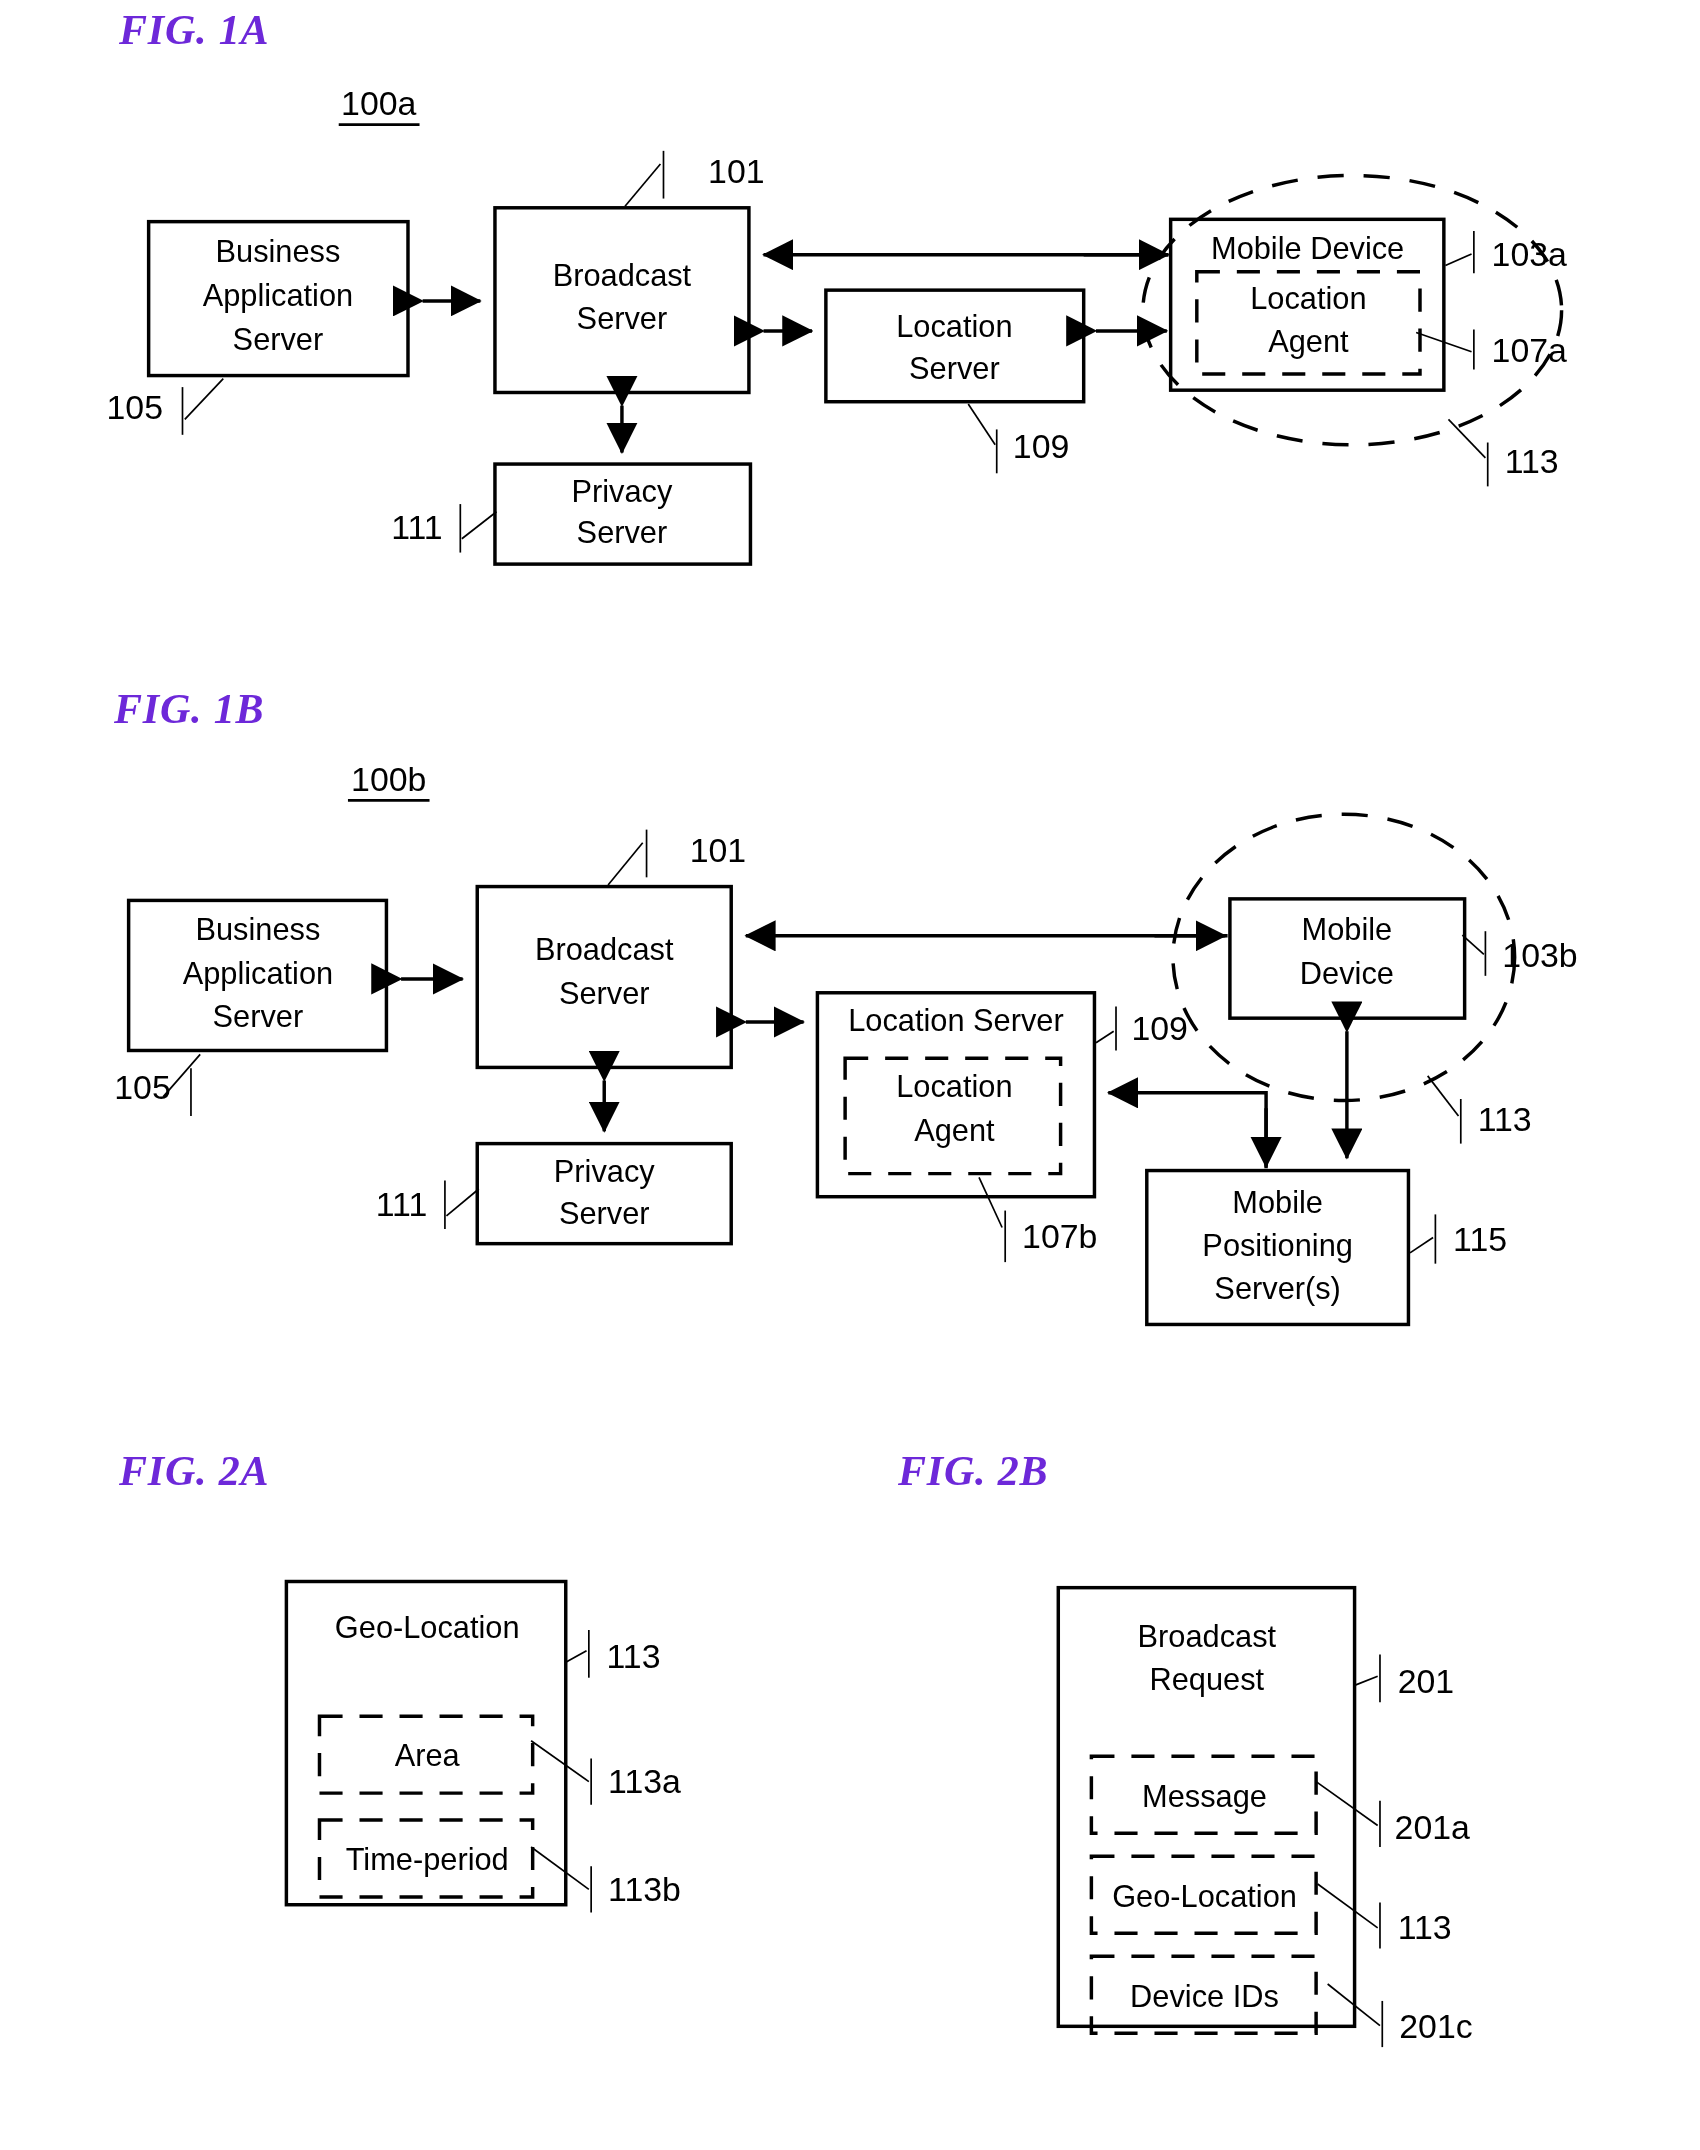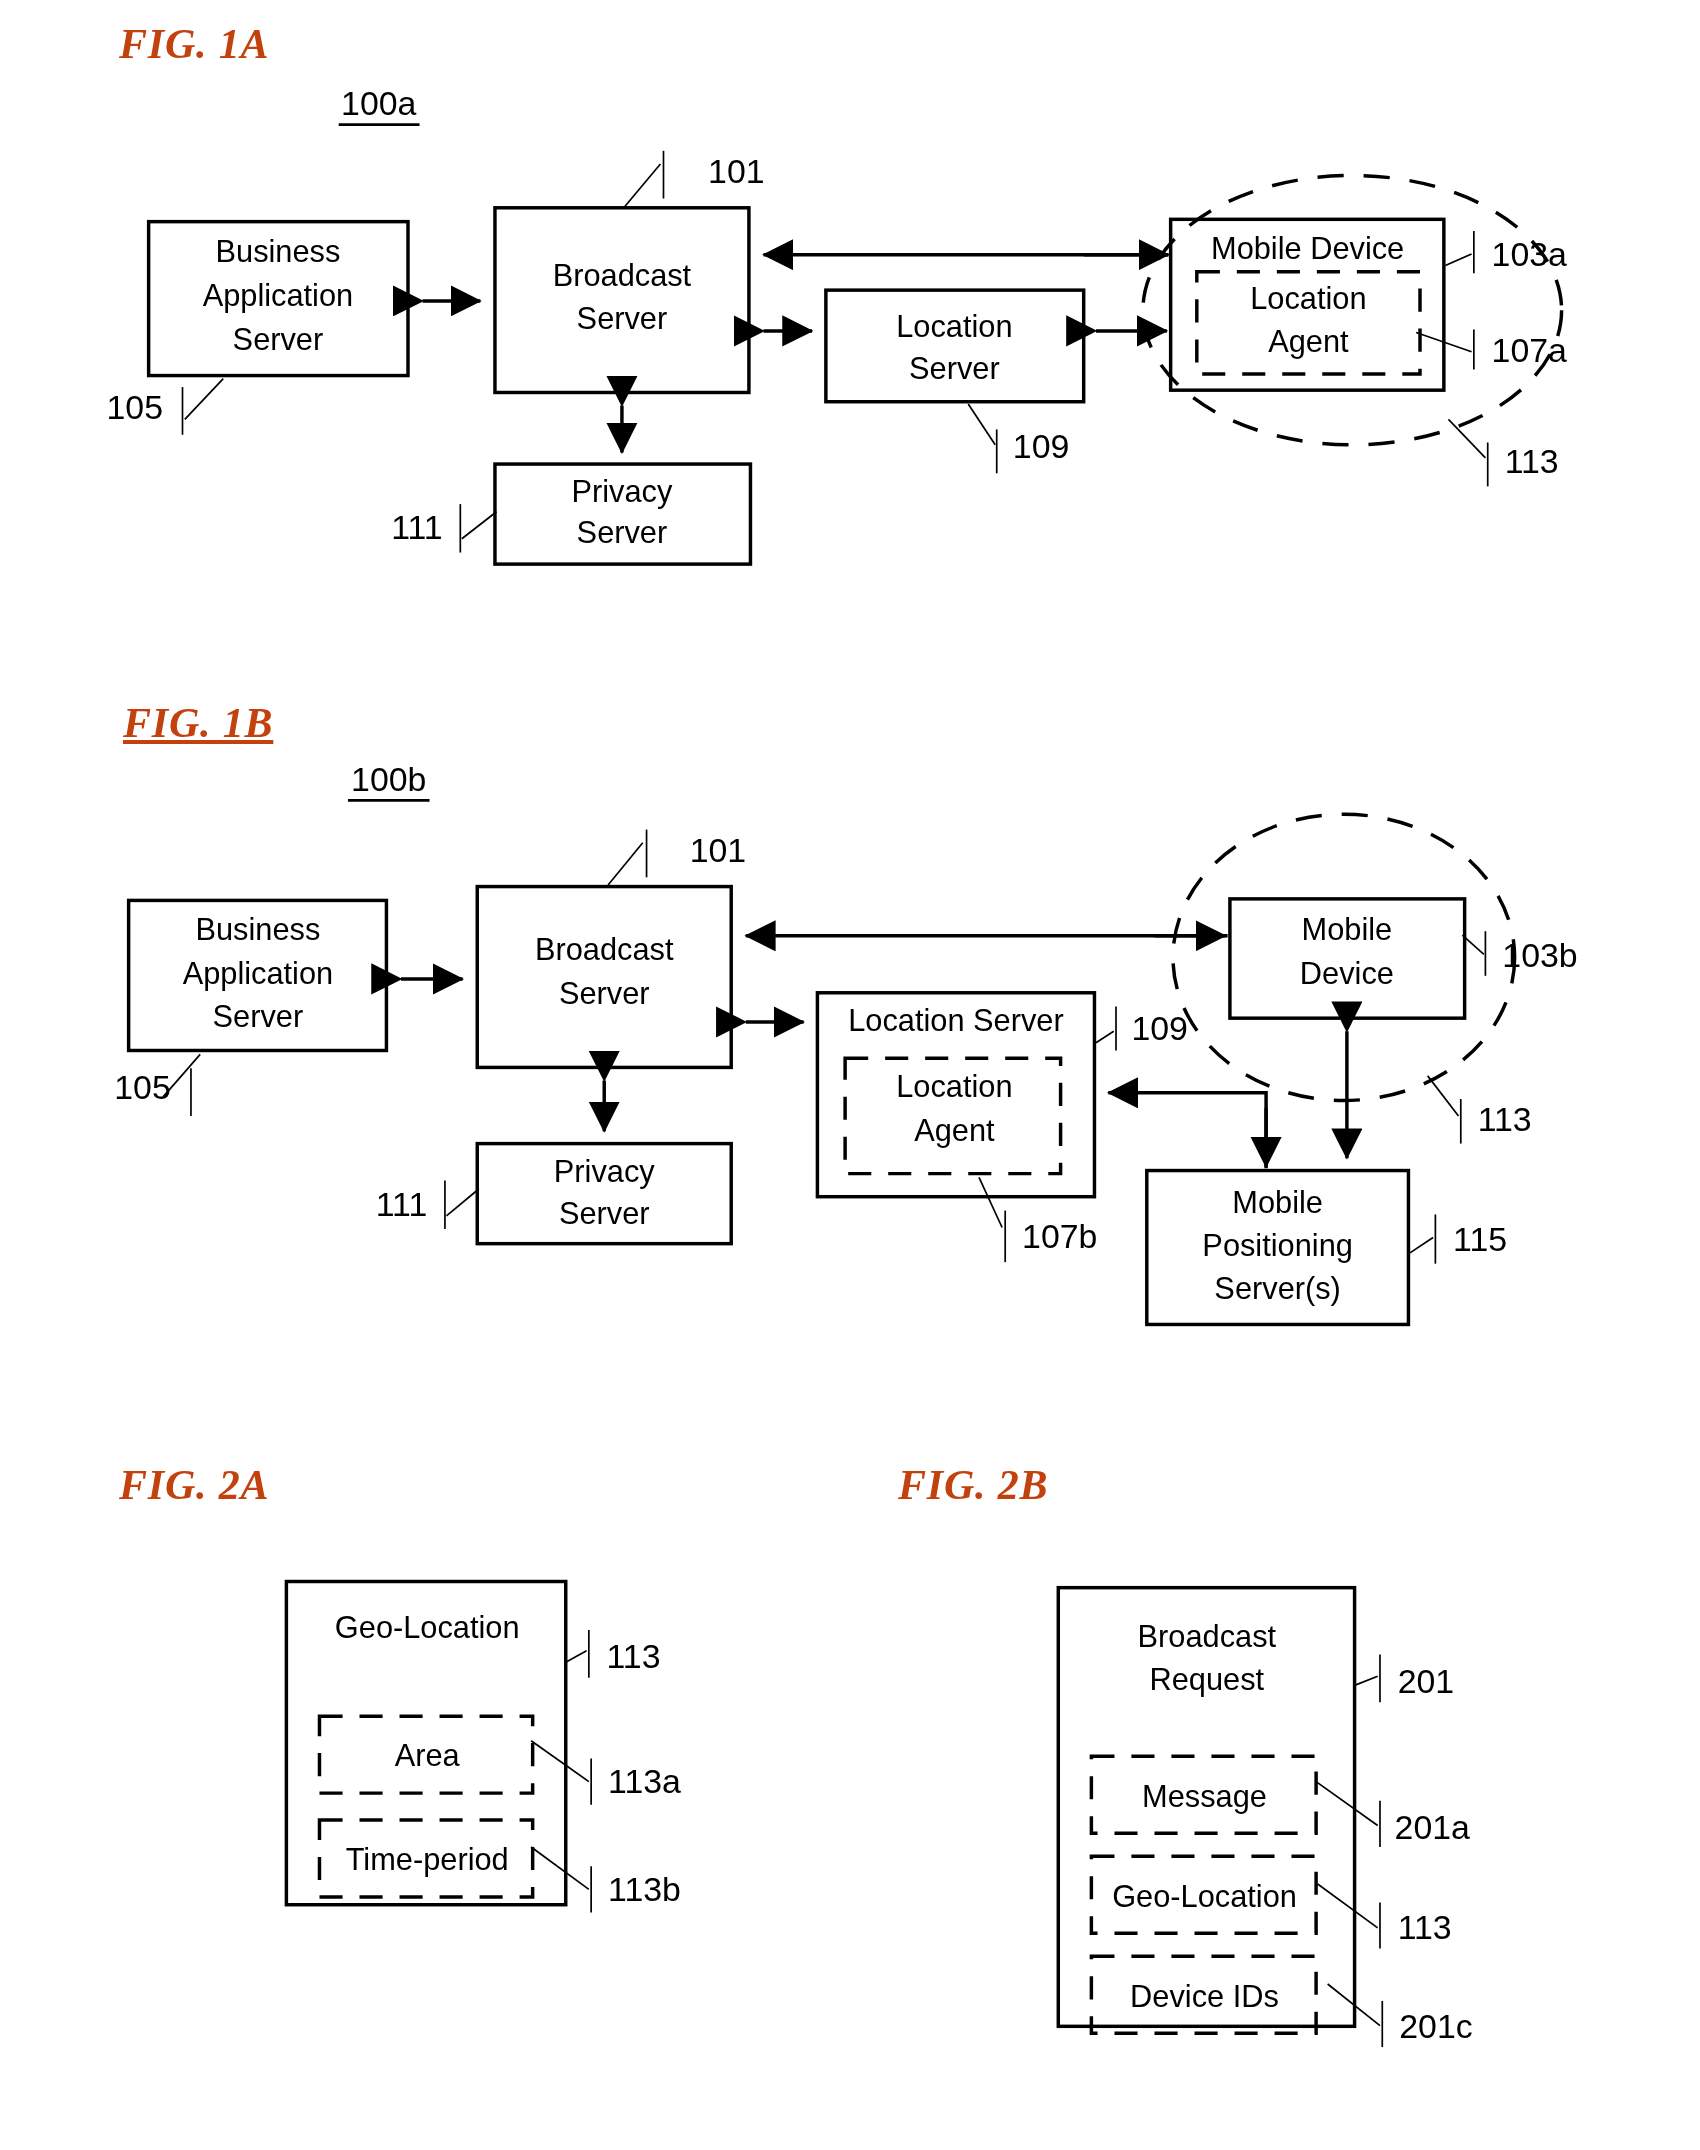--- a/index.html
+++ b/index.html
@@ -15,23 +15,22 @@
     font-family: "Liberation Sans", sans-serif;
     overflow: hidden;
   }
   .fig-title {
     position: absolute;
     font-family: "Liberation Serif", serif;
     font-style: italic;
     font-weight: bold;
     font-size: 42px;
     letter-spacing: 0.8px;
-    color: #c2410c;
+    color: #6d28d9;
     white-space: nowrap;
-    margin-top: 14px;
   }
   svg.diagram {
     position: absolute;
     left: 0;
     top: 0;
     width: 1701px;
     height: 2151px;
     pointer-events: none;
   }
   svg.diagram text {
@@ -77,21 +76,21 @@
     stroke: #000;
     stroke-width: 3.5;
   }
 </style>
 </head>
 <body>
 
 <div id="page">
 
   <div class="fig-title" style="left:119px; top:6.2px;">FIG. 1A</div>
-  <div class="fig-title" style="left:123px; top:685px;text-decoration:underline;">FIG. 1B</div>
+  <div class="fig-title" style="left:114px; top:685px;">FIG. 1B</div>
   <div class="fig-title" style="left:119px; top:1447px;font-family:Liberation Serif, serif;">FIG. 2A</div>
   <div class="fig-title" style="left:898px; top:1447px;">FIG. 2B</div>
 
   <svg class="diagram" viewBox="0 0 2210 2795" xmlns="http://www.w3.org/2000/svg">
     <defs>
       <marker id="ah" markerWidth="9" markerHeight="9" refX="8" refY="4.5" orient="auto" markerUnits="strokeWidth">
         <path d="M0,0 L9,4.5 L0,9 z" fill="#000"></path>
       </marker>
       <marker id="ahs" markerWidth="9" markerHeight="9" refX="8.6" refY="4.5" orient="auto" markerUnits="strokeWidth">
         <path d="M0,0 L9,4.5 L0,9 z" fill="#000"></path>

